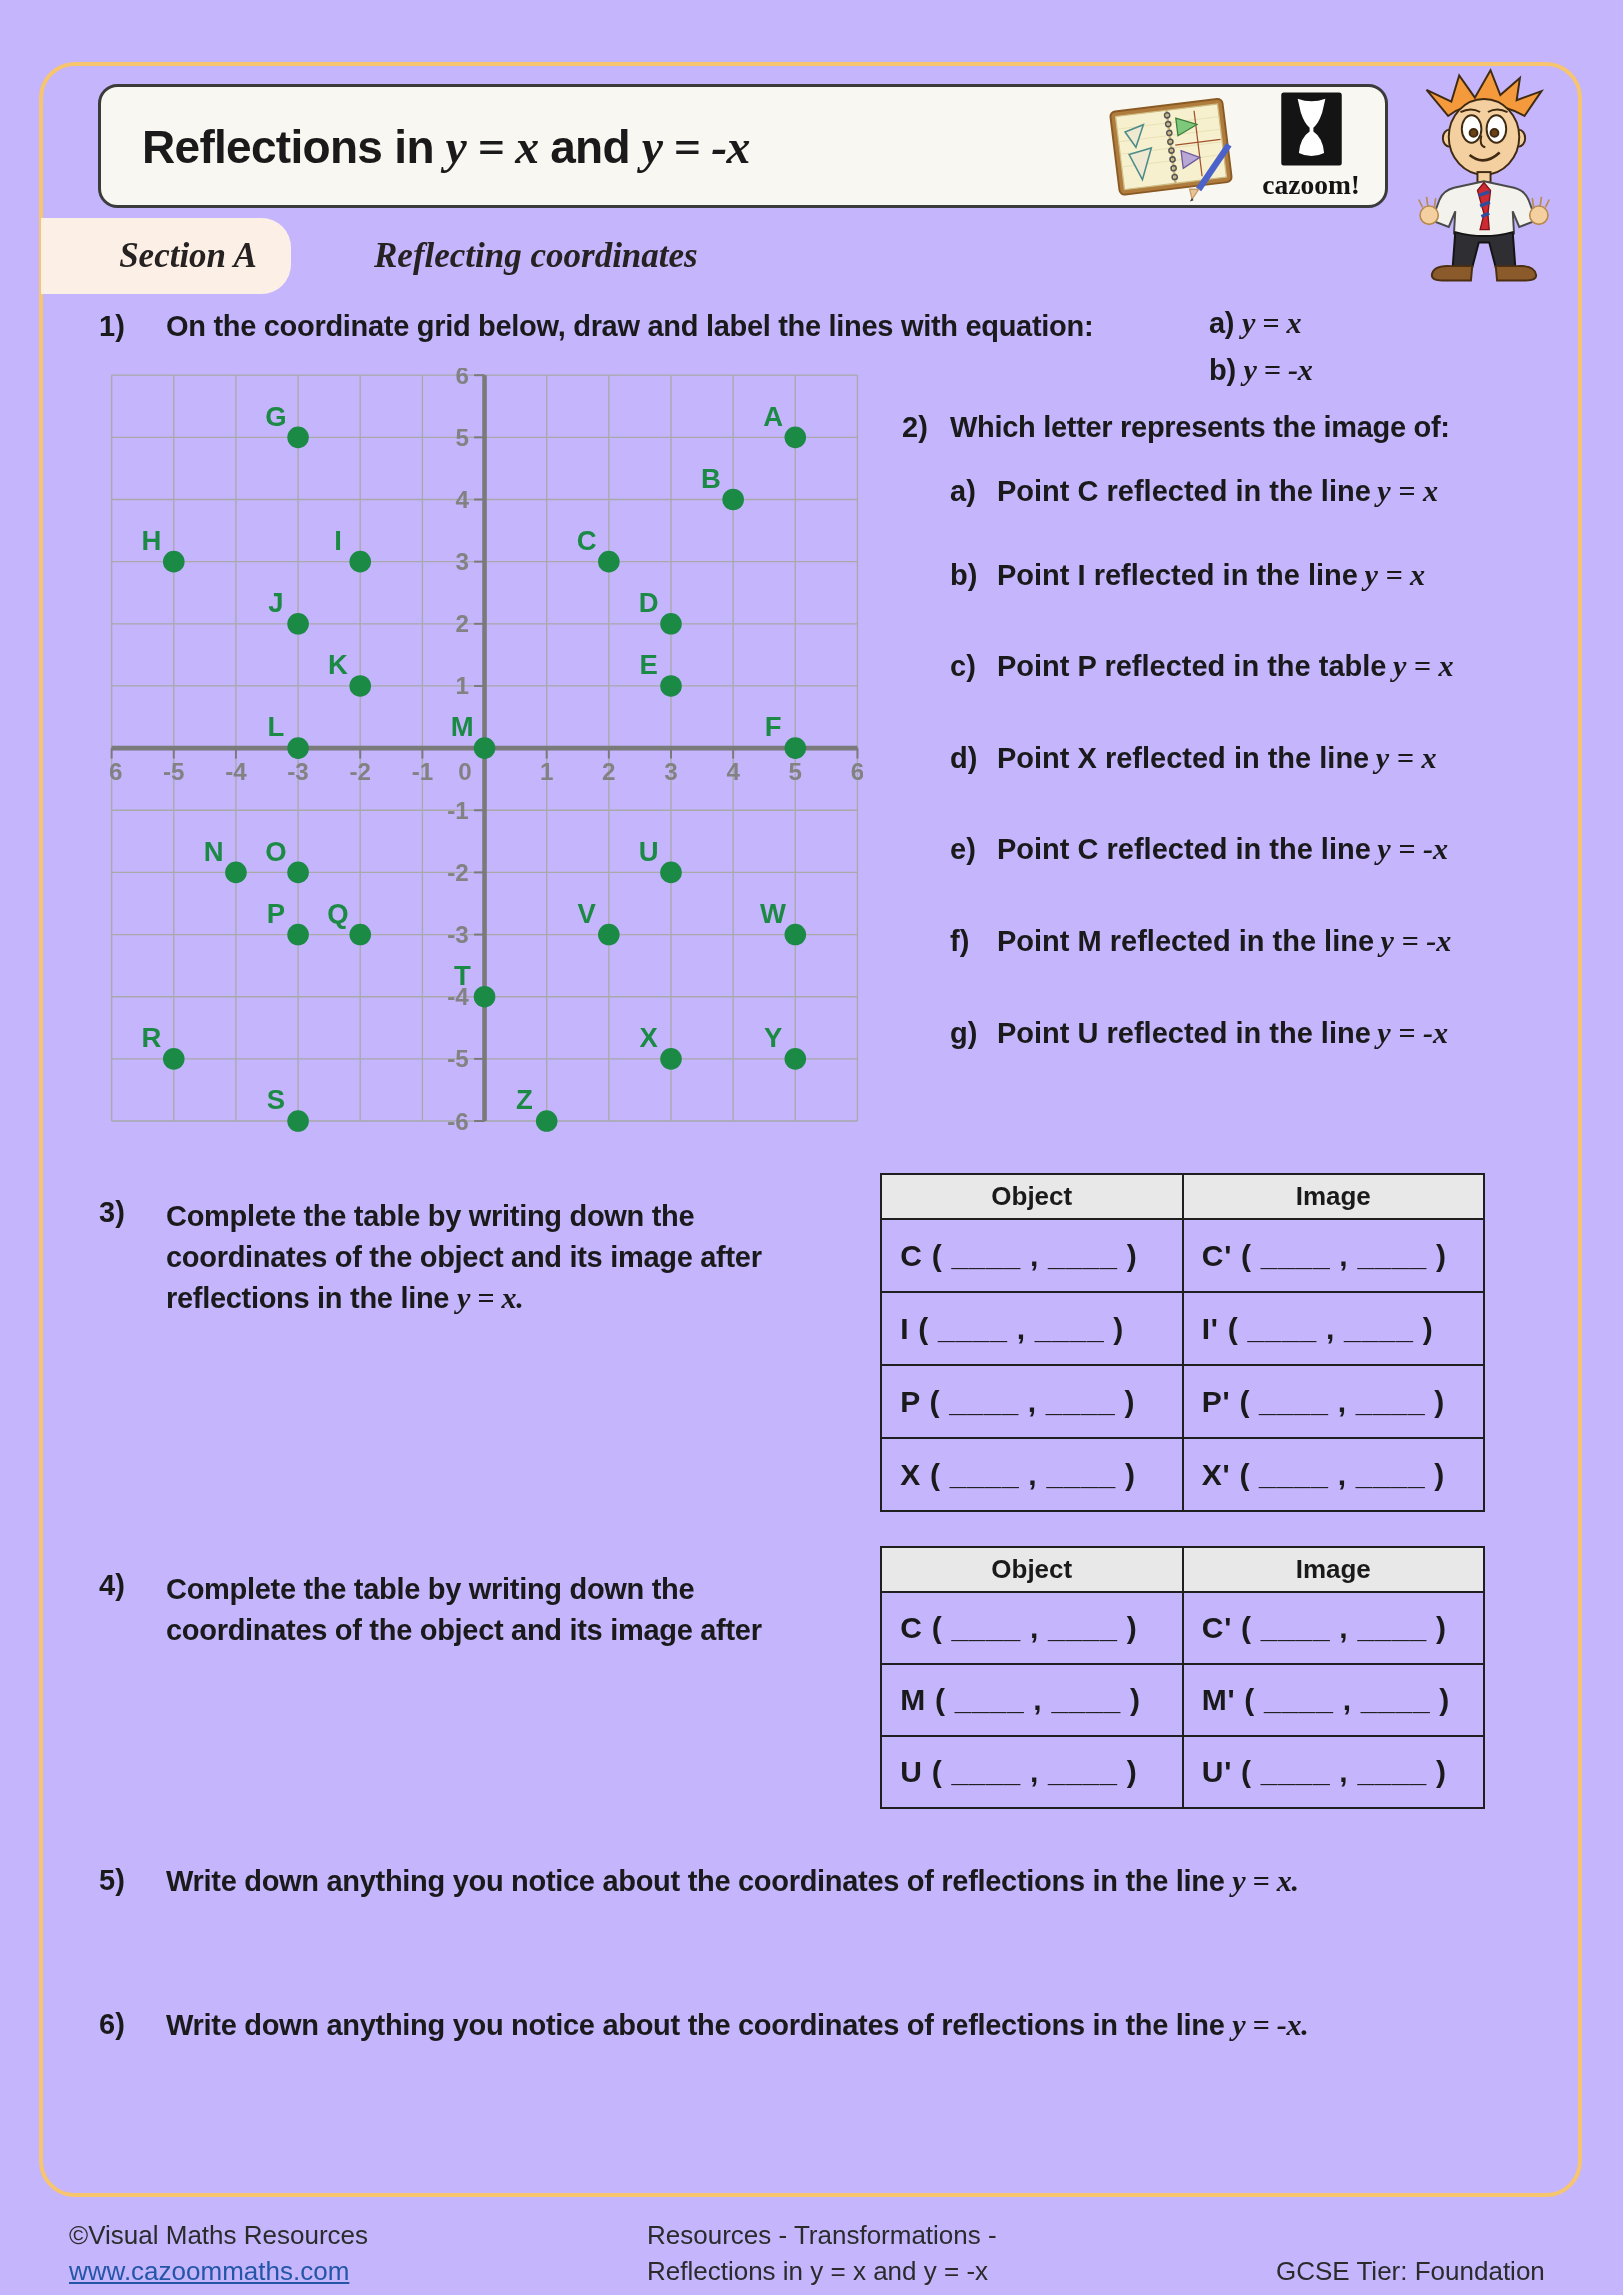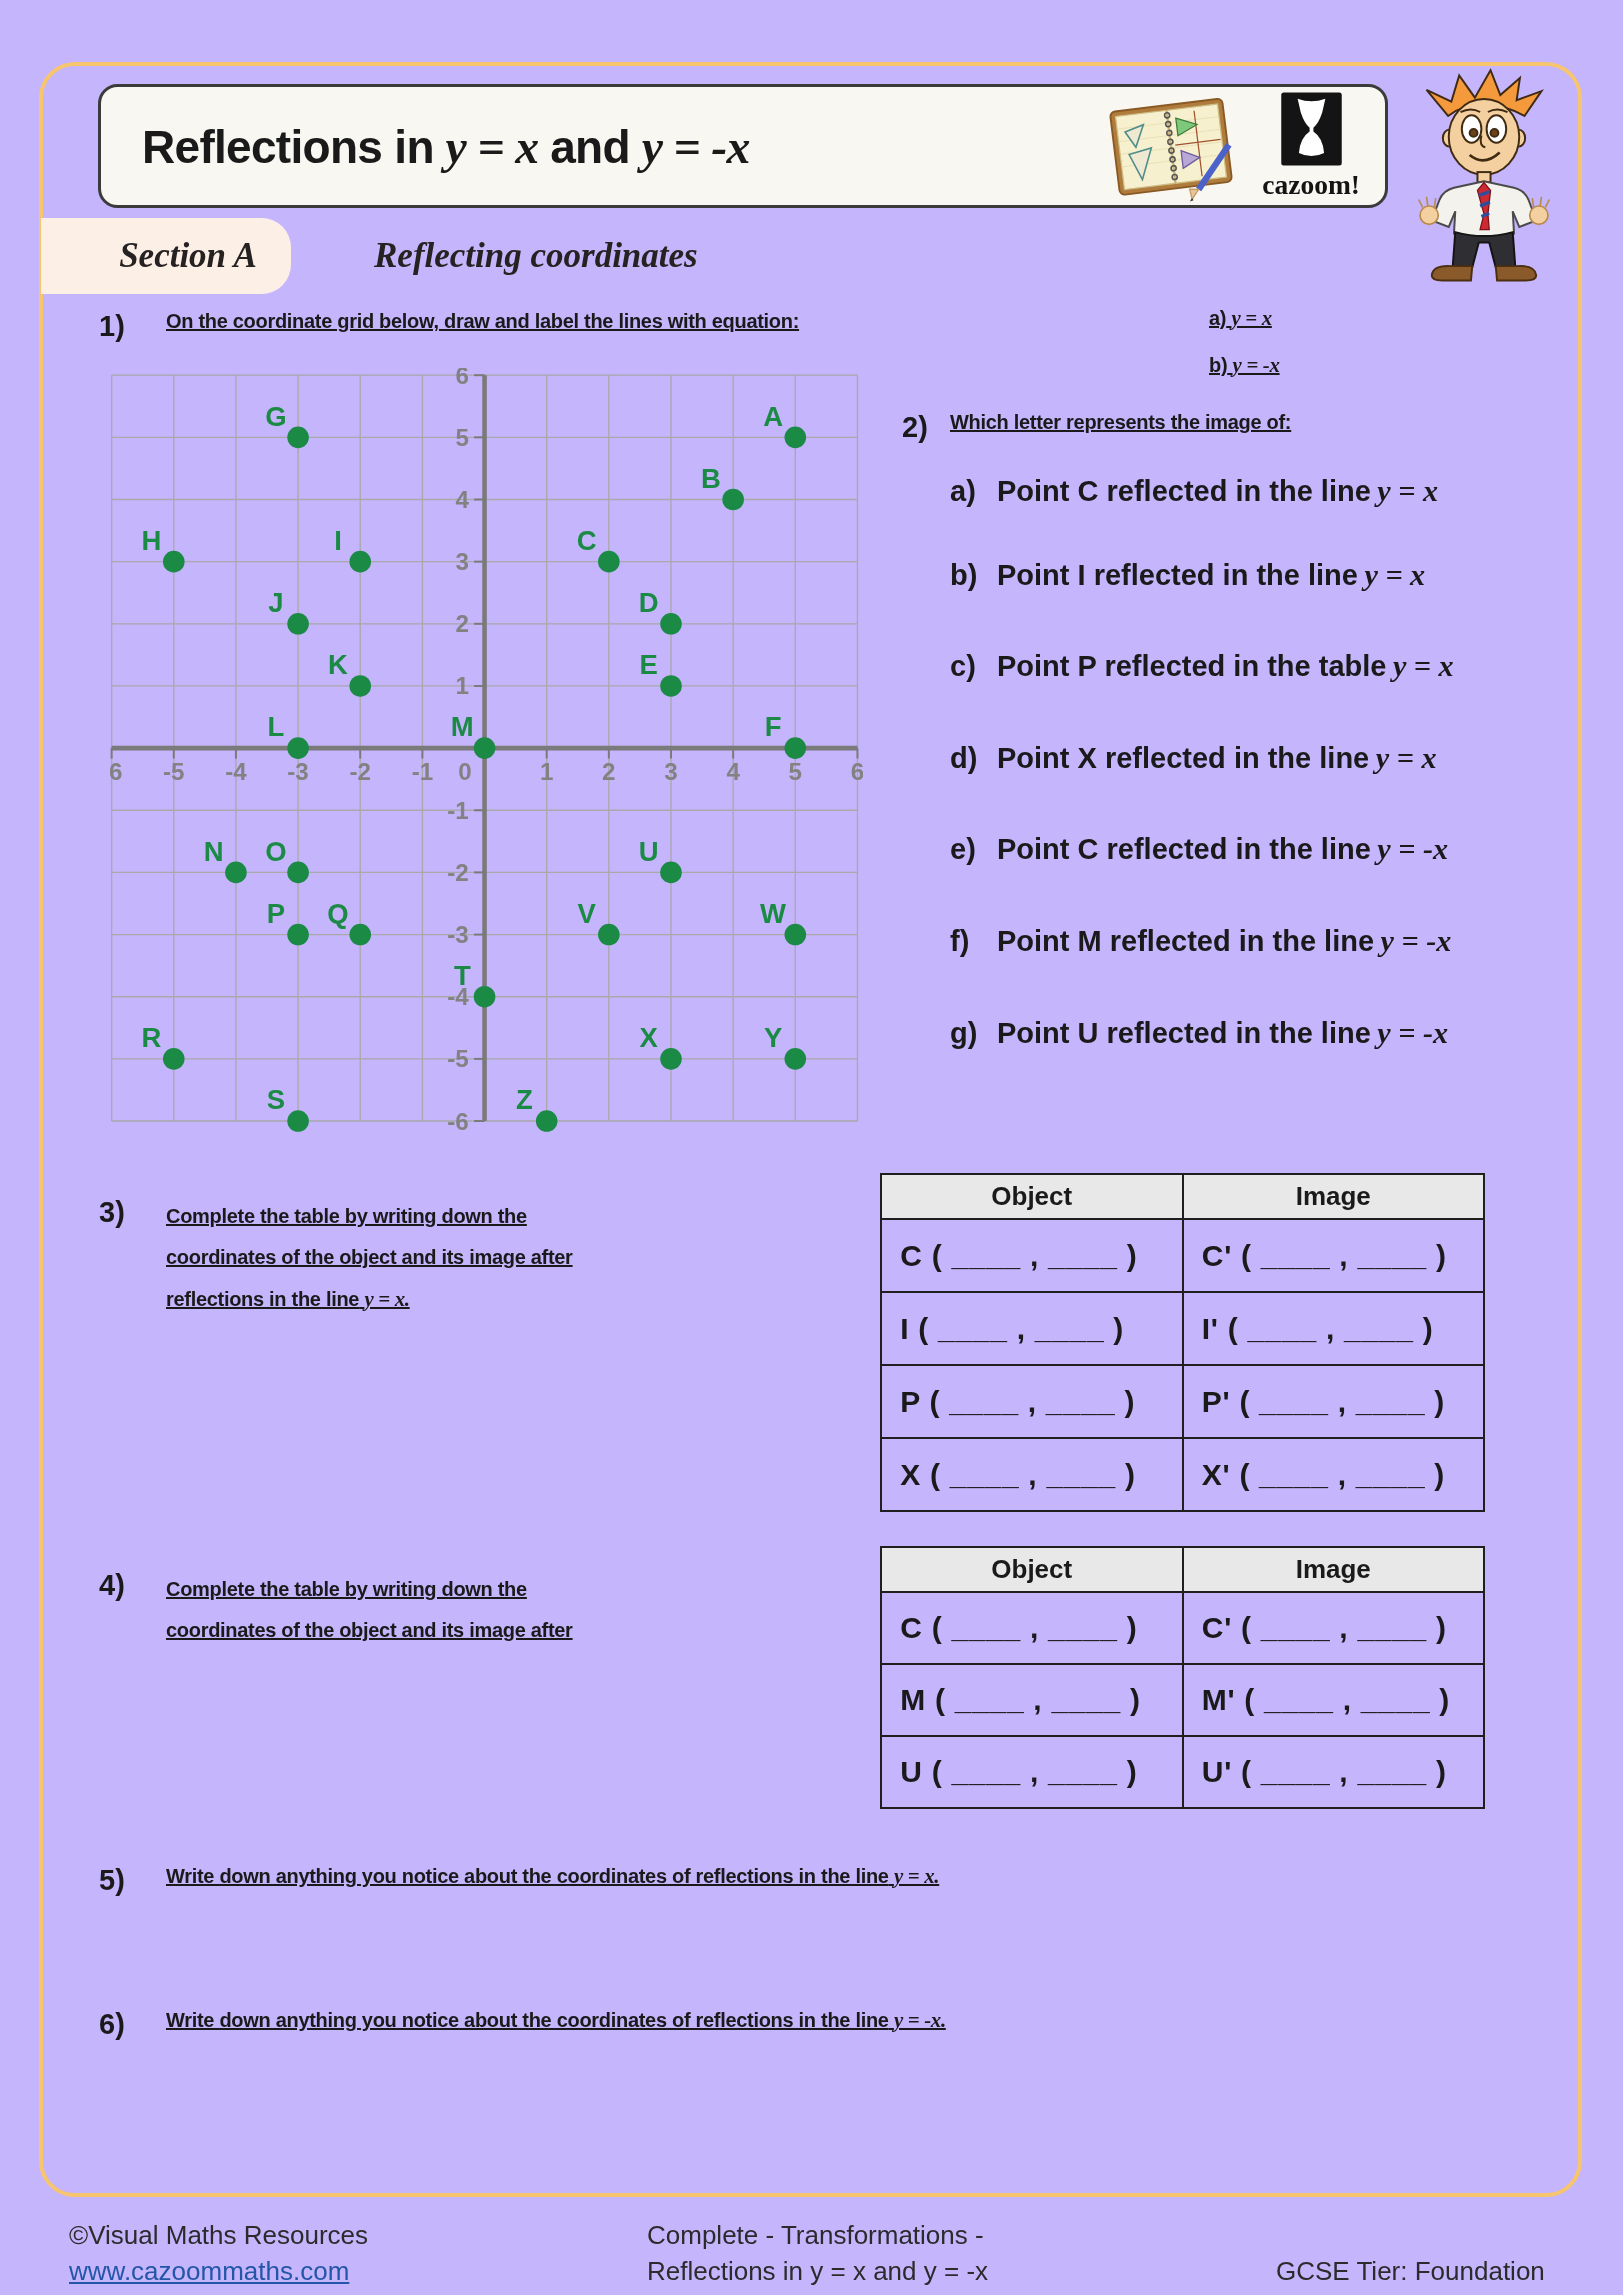--- a/index.html
+++ b/index.html
@@ -18,21 +18,21 @@
   .cazoom{display:flex;flex-direction:column;align-items:center;}
   .cazoom-word{font-family:"Liberation Serif",serif;font-weight:bold;font-size:27.5px;color:#141414;margin-top:1.3px;}
   .mascot{position:absolute;left:1386px;top:65px;width:196px;height:222px;}
   
   .section-chip{position:absolute;left:41px;top:218px;width:250px;height:76px;background:#fcefe6;
         border-radius:0 29.4px 29.4px 0;display:flex;align-items:center;justify-content:center;}
   .serif-head{font-family:"Liberation Serif",serif;font-weight:bold;font-style:italic;font-size:35px;color:#262222;margin-left:44px;}
   .section-heading{position:absolute;left:330px;top:218px;height:76px;display:flex;align-items:center;}
   
   .qnum{position:absolute;font-size:29px;font-weight:bold;}
-  .qtext{position:absolute;font-size:20px;font-weight:bold;letter-spacing:-0.3px;white-space:nowrap;text-decoration:underline;}
+  .qtext{position:absolute;font-size:29px;font-weight:bold;letter-spacing:-0.3px;white-space:nowrap;}
   .qline{line-height:41px;white-space:nowrap;}
   .item-row{position:absolute;font-size:29px;font-weight:bold;white-space:nowrap;}
   .item-row .ilabel{display:inline-block;width:47px;}
   .item-row .eq{margin-left:6.5px;}
   
   .grid-wrap{position:absolute;left:110px;top:368px;}
   
   .wtable{position:absolute;width:605px;border-collapse:collapse;table-layout:fixed;}
   .wtable th{background:#e8e8e8;font-size:26px;font-weight:bold;height:41px;border:2px solid #1f1f1f;}
   .wtable td{font-size:30px;font-weight:bold;border:2px solid #1f1f1f;padding-left:18.3px;letter-spacing:0.7px;}
@@ -386,17 +386,17 @@
   </span>
 
   <span class="qnum" style="left:99px;top:2008px;">6)</span>
   <span class="qtext" style="left:166px;top:2008px;">
     <span>Write down anything you notice about the coordinates of reflections in the line</span>
     <span class="eq">y = -x.</span>
   </span>
 
   <div class="footer-text" style="left:69px;top:2220px;">©Visual Maths Resources</div>
   <div class="footer-text link" style="left:69px;top:2256px;">www.cazoommaths.com</div>
-  <div class="footer-text" style="left:647px;top:2220px;">Complete - Transformations -</div>
+  <div class="footer-text" style="left:647px;top:2220px;">Resources - Transformations -</div>
   <div class="footer-text" style="left:647px;top:2256px;">Reflections in y = x and y = -x</div>
   <div class="footer-text" style="left:1276px;top:2256px;">GCSE Tier: Foundation</div>
 </div>
 
 
 </body></html>

